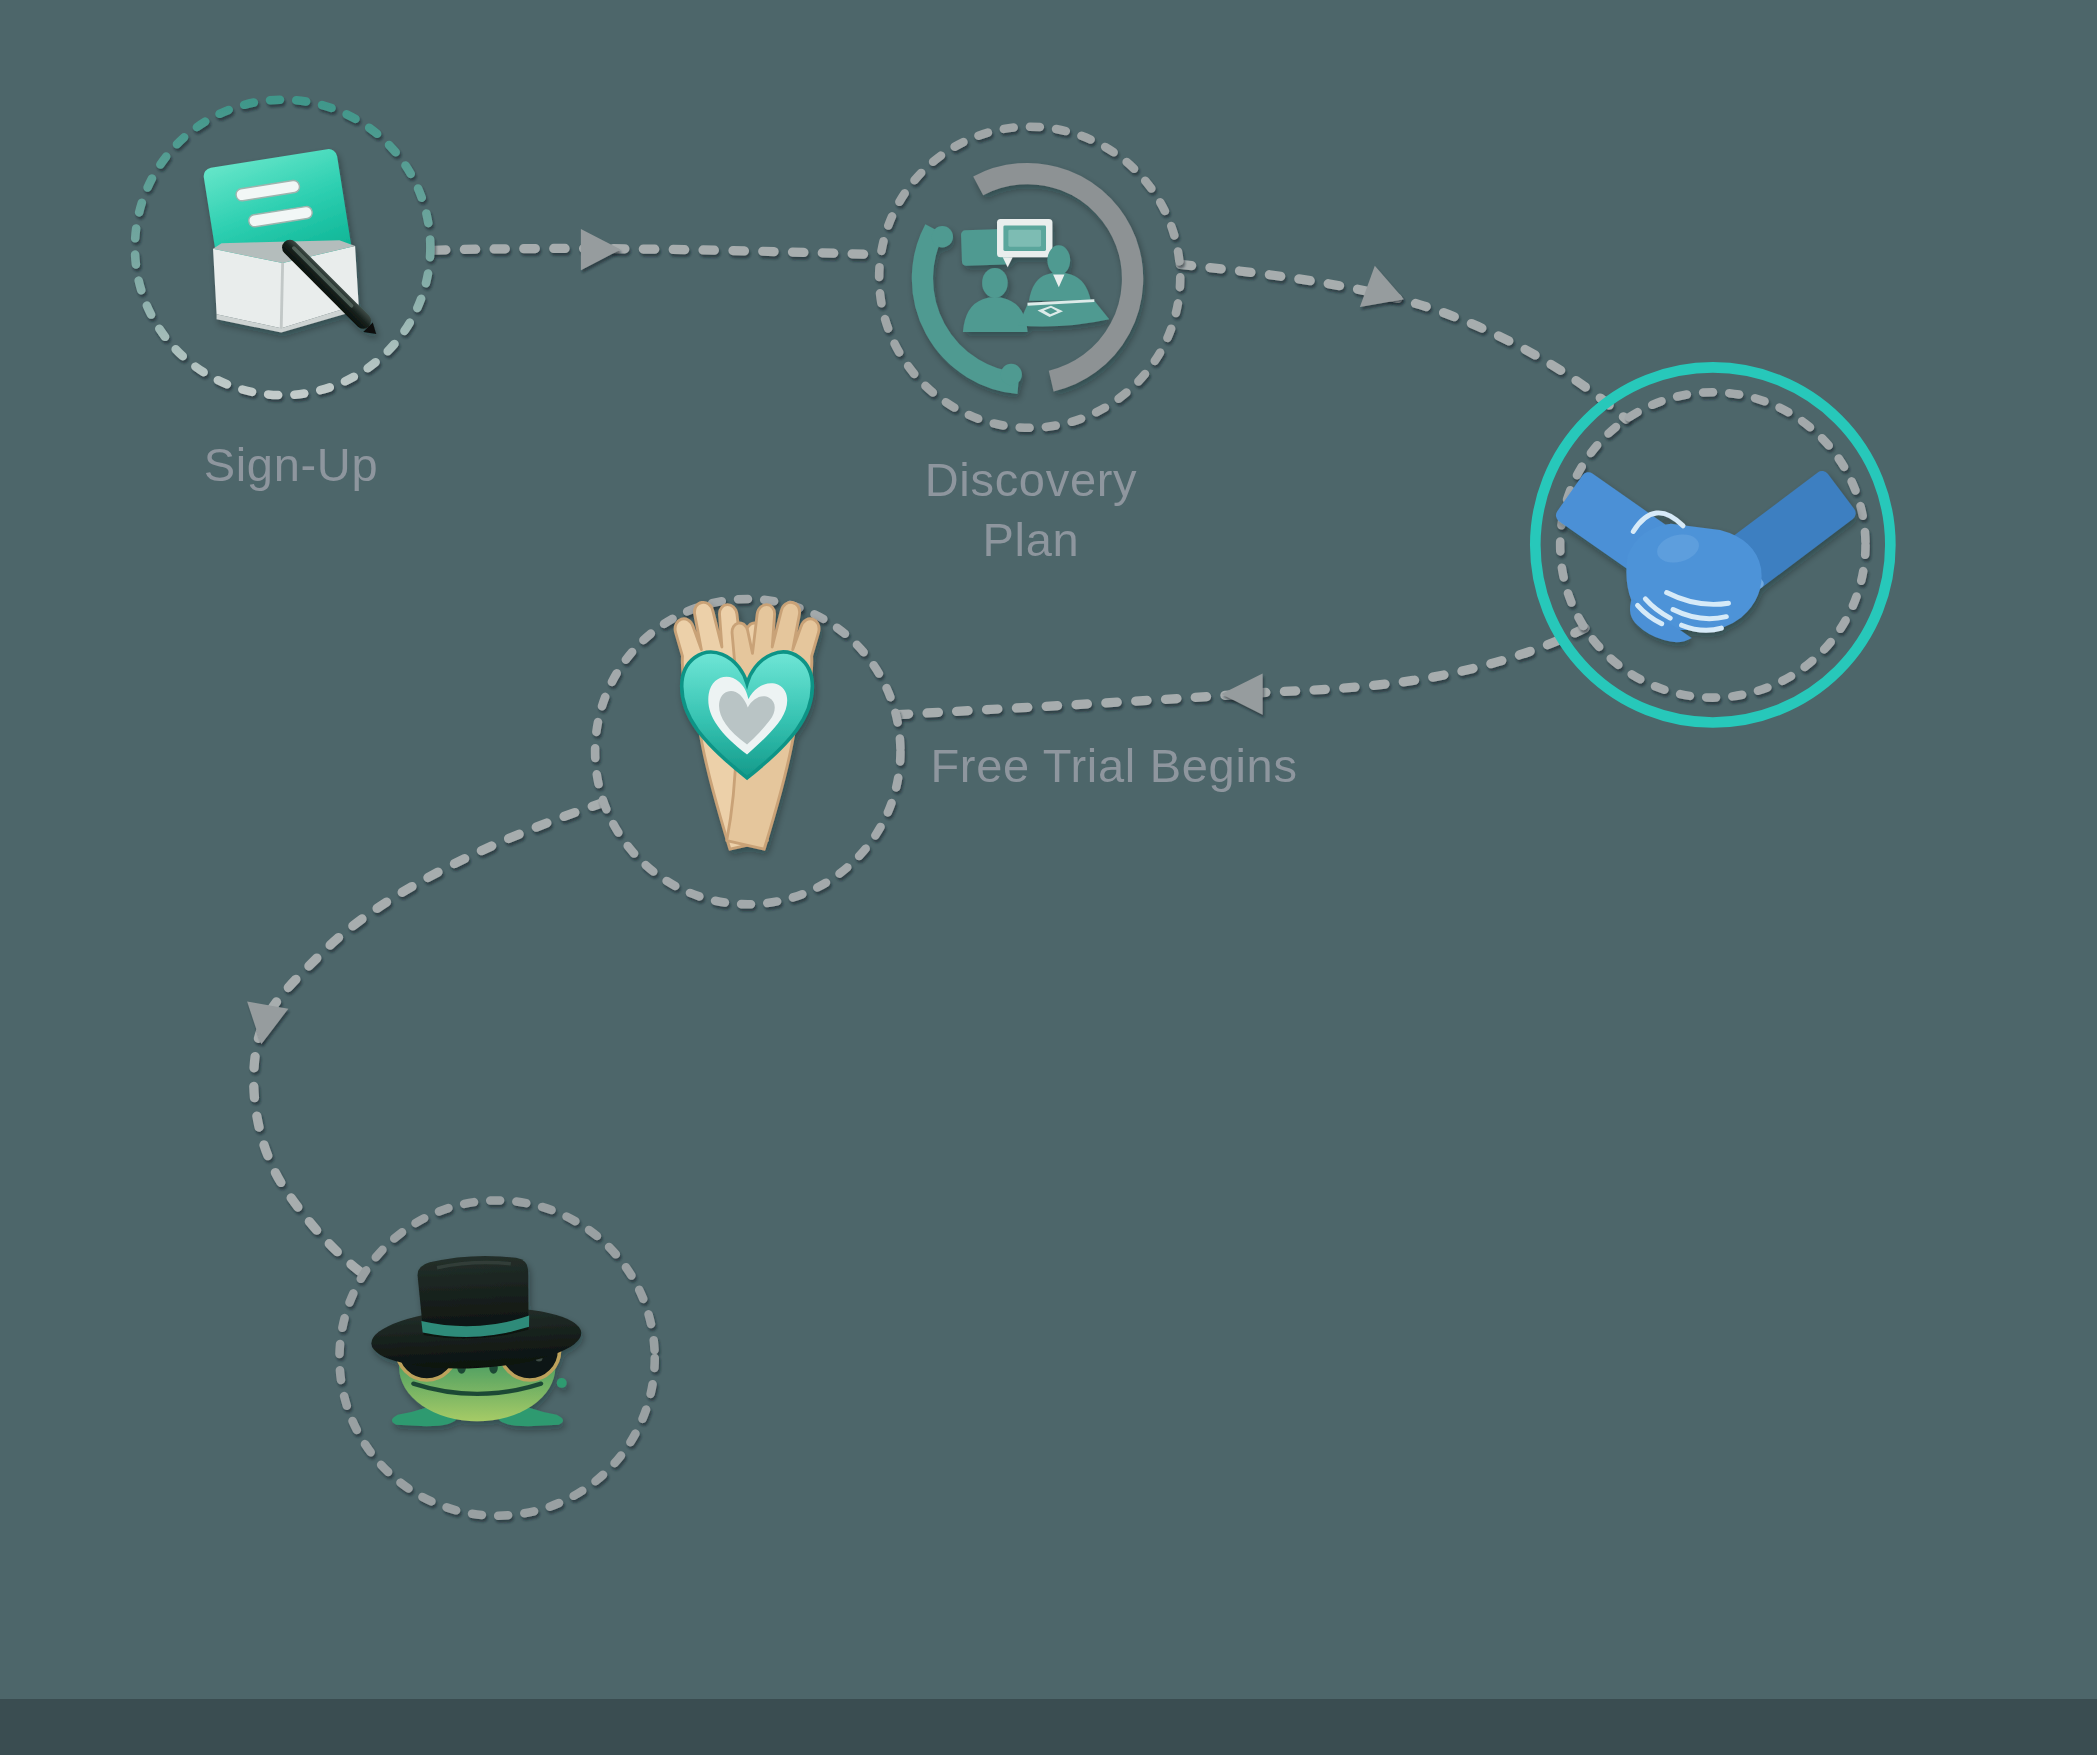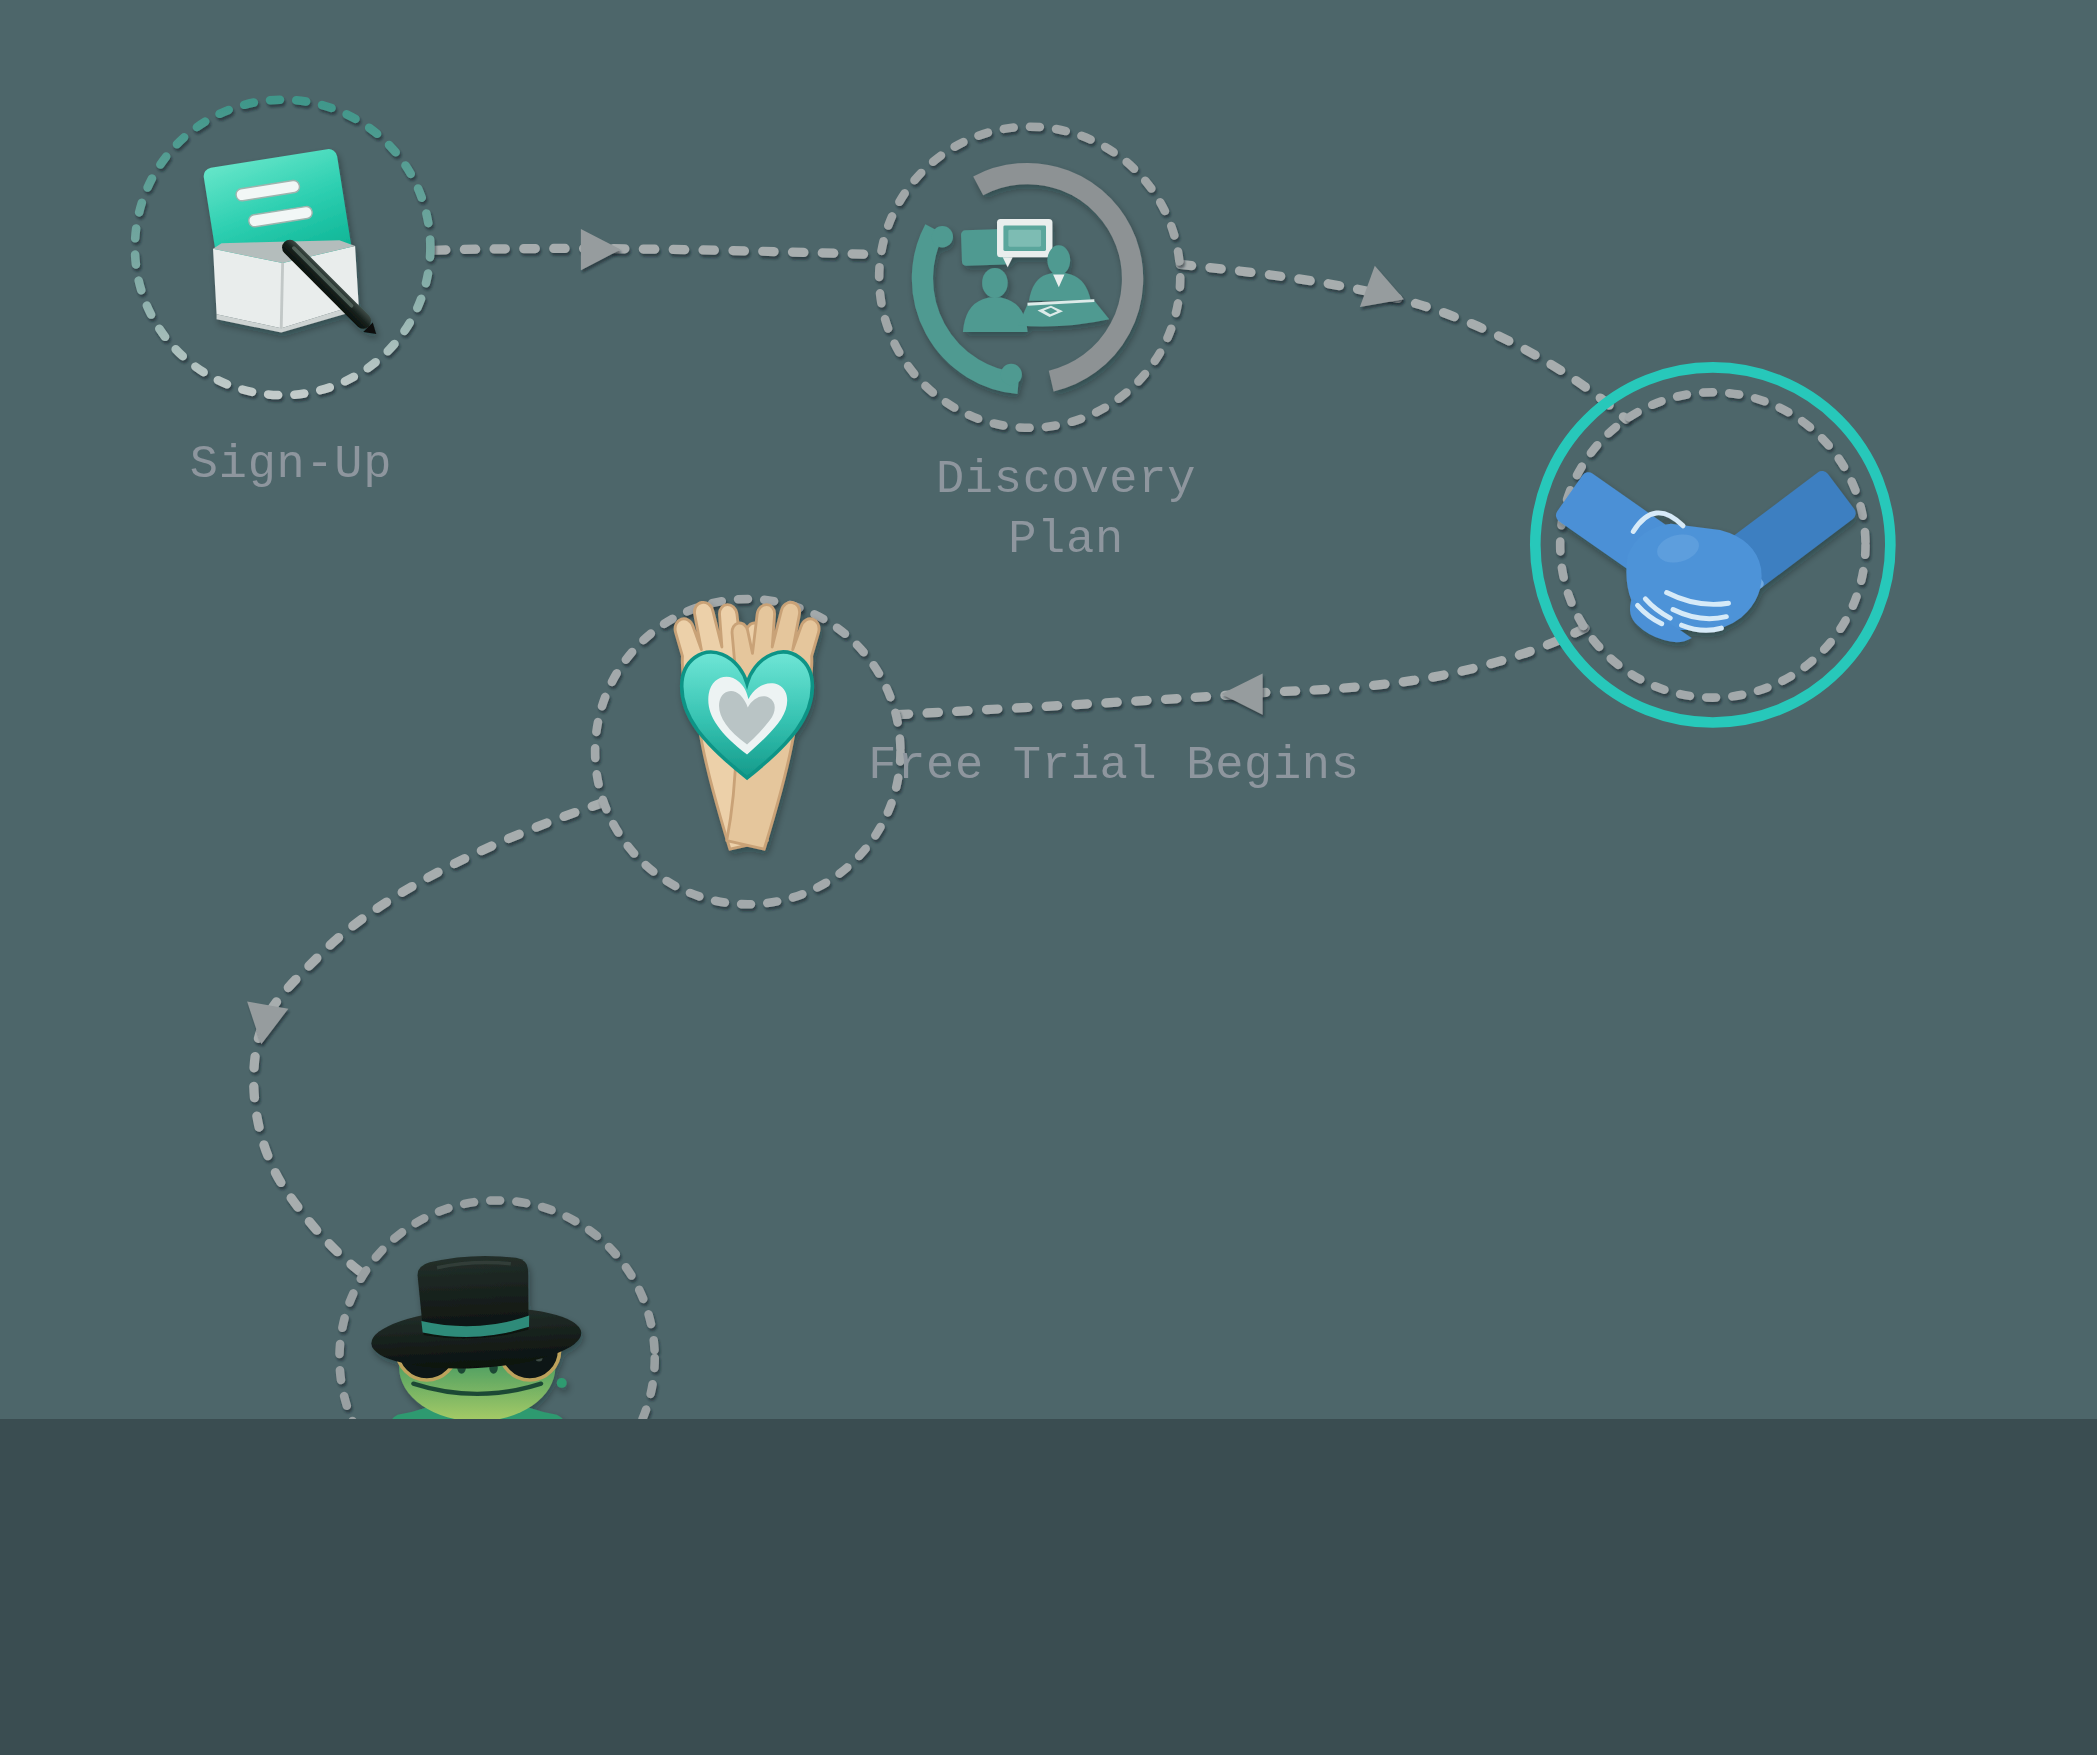--- a/index.html
+++ b/index.html
@@ -1,21 +1,21 @@
 <!DOCTYPE html>
 <html style="font-size:11.4px"><head>
 <meta charset="utf-8">
 <style>
   html,body{margin:0;padding:0;background:#3a4d51;}
   #stage{
     position:relative;
-    width:2097px;height:1419px;
+    width:2097px;height:1699px;
     background:#4d666a;
     overflow:hidden;
-    font-family:Liberation Mono, monospace;
+    font-family:Liberation Sans, sans-serif;
   }
   #diagram-svg{position:absolute;left:0;top:0;}
   .label{
     position:absolute;
     transform:translateX(-50%);
     font-size:47px;
     line-height:60px;
     color:#8e969e;
     white-space:nowrap;
     text-align:center;
@@ -234,21 +234,21 @@
                    Q 672,1892 596,1876 Z" fill="url(#hatGrad)"></path>
           <path d="M 594,1856 Q 672,1878 746,1856 L 745,1872 Q 672,1892 595,1872 Z" fill="#2f9180" opacity="0.95"></path>
           <path d="M 620,1782 Q 672,1774 724,1782" stroke="#3c4a44" stroke-width="5" fill="none" opacity="0.6"></path>
         </g>
       </g>
     </g>
   </svg>
 
   <div class="label" style="left:291px; top:435px;">Sign-Up</div>
 
-  <div class="label" style="left:1031px; top:450px;margin-left:35px;">
+  <div class="label" style="left:1031px; top:450px;">
     <div>Discovery</div>
     <div>Plan</div>
   </div>
 
 
   <div class="label" style="left:1114px; top:736px;">Free Trial Begins</div>
 
 </div>
 
 

